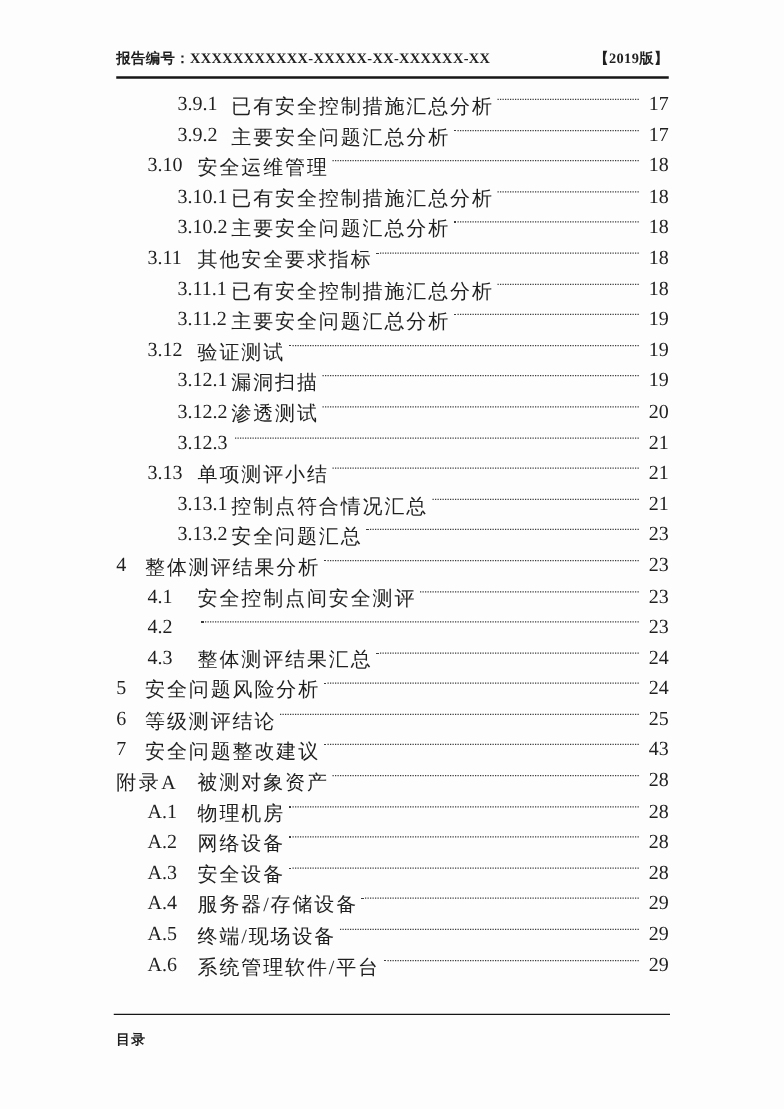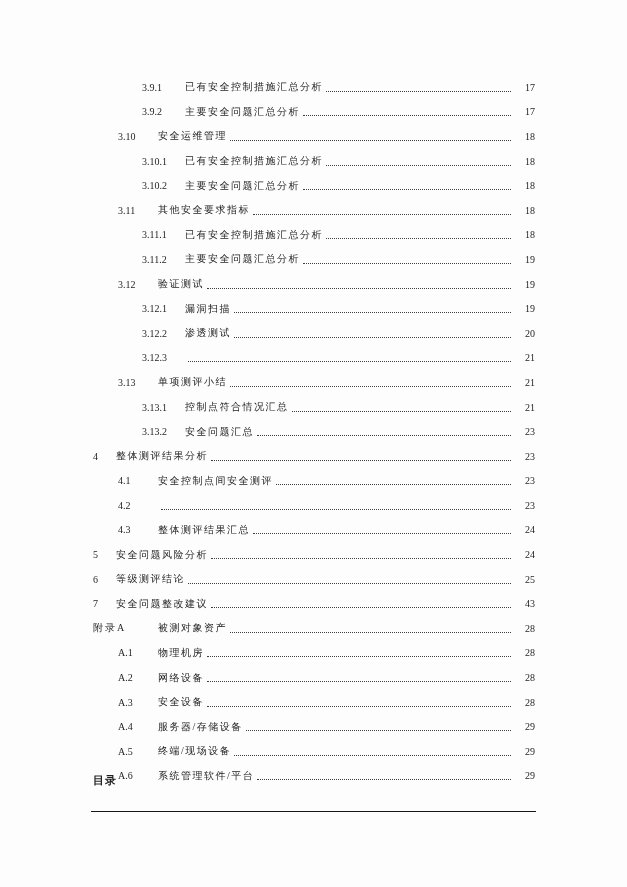--- a/index.html
+++ b/index.html
@@ -37,23 +37,23 @@
   }
   
   .toc {
     position: absolute;
     top: 75px;
     left: 93px;
     right: 92px;
   }
   .toc-row {
     display: flex;
-    align-items: center;
+    align-items: flex-start;
     height: 24.6px;
-    font-size: 10px;
+    font-size: 16px;
     white-space: nowrap;
   }
   .toc-row .num { flex: none; }
   .toc-row .title { flex: none; letter-spacing: 1.5px; }
   .toc-row .leader {
     flex: 1;
     border-bottom: 1.3px dotted #3c3c3c;
     margin: 0 2px 0 3px;
     transform: translateY(4px);
     min-width: 8px;
@@ -72,21 +72,21 @@
   
   .footer-rule {
     position: absolute;
     top: 811px;
     left: 91px;
     right: 91px;
     border-top: 1.5px solid #161616;
   }
   .page-footer {
     position: absolute;
-    top: 773px;
+    top: 824px;
     left: 93px;
     right: 92px;
     height: 16px;
     font-size: 11px;
   }
   .footer-section {
     position: absolute;
     left: 0;
     top: 0;
     font-weight: bold;
@@ -99,20 +99,27 @@
     top: 0;
     text-align: center;
     letter-spacing: 1px;
   }
 </style>
 </head>
 <body>
 
 <div class="page">
 
+  <header class="page-header">
+    <div class="header-row">
+      <span>报告编号：XXXXXXXXXXX-XXXXX-XX-XXXXXX-XX</span>
+      <span>【2019版】</span>
+    </div>
+    <div class="header-rule"></div>
+  </header>
 
   <main class="toc">
       <div class="toc-row lvl-3">
       <span class="num">3.9.1</span>
       <span class="title">已有安全控制措施汇总分析</span>
       <span class="leader"></span>
       <span class="page-num">17</span>
     </div>
       <div class="toc-row lvl-3">
       <span class="num">3.9.2</span>

